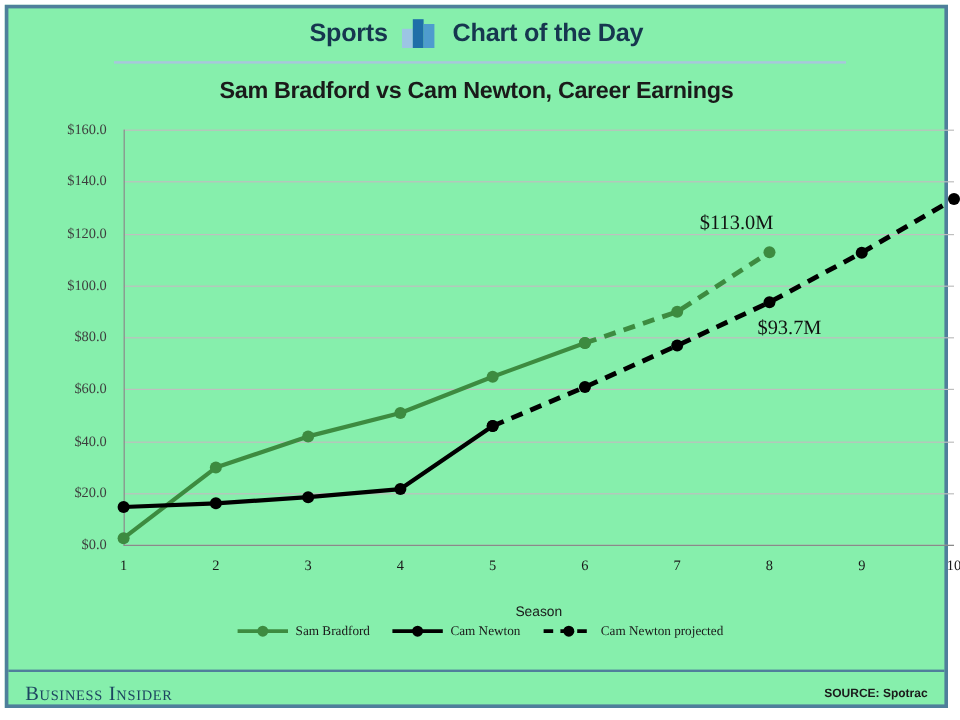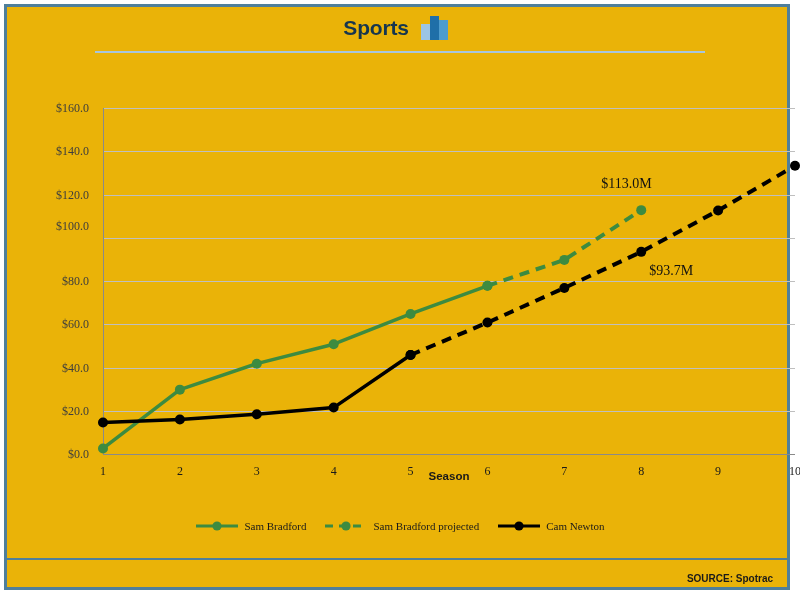--- a/index.html
+++ b/index.html
@@ -15,21 +15,21 @@
   }
 
   #frame {
     position: absolute;
     left: 4px;
     top: 4px;
     width: 786px;
     height: 586px;
     border: 3px solid #4f7f9b;
     box-sizing: border-box;
-    background: #eab308;
+    background: #86efac;
   }
 
   
   #header {
     position: absolute;
     left: 0; top: 0;
     width: 100%;
     height: 42px;
     display: flex;
     align-items: center;
@@ -118,45 +118,44 @@
     width: 40px;
     margin-left: -20px;
     text-align: center;
     font-size: 12px;
     color: #1a1a1a;
     font-family: "Liberation Serif", serif;
   }
   #x-axis-title {
     position: absolute;
     left: 0;
-    top: 362px;
+    top: 396px;
     width: 692px;
     text-align: center;
     font-size: 11.5px;
-    font-weight: bold;
+    font-weight: normal;
     color: #1a1a1a;
   }
 
   svg#series-svg {
     position: absolute;
     left: 0;
     top: 0;
     width: 692px;
     height: 347px;
     overflow: visible;
   }
 
   .pt-label {
     position: absolute;
-    font-size: 14px;
+    font-size: 17px;
     font-weight: normal;
     color: #111;
     font-family: "Liberation Serif", serif;
     white-space: nowrap;
-    margin-left: 18px;
   }
 
   
   #legend {
     position: absolute;
     left: 0;
     top: 512px;
     width: 786px;
     display: flex;
     justify-content: center;
@@ -208,43 +207,45 @@
 
 <div id="frame">
 
   <div id="header">
     <span class="hdr-text">Sports</span>
     <span id="logo-icon">
       <span class="bar bar1"></span>
       <span class="bar bar2"></span>
       <span class="bar bar3"></span>
     </span>
+    <span class="hdr-text">Chart of the Day</span>
   </div>
   <div id="header-rule"></div>
 
+  <div id="chart-title">Sam Bradford vs Cam Newton, Career Earnings</div>
 
   <div id="plot-area">
     <div id="gridlines">
         <div class="gridline" style="top: 346px;"></div>
         <div class="gridline" style="top: 302.75px;"></div>
         <div class="gridline" style="top: 259.5px;"></div>
         <div class="gridline" style="top: 216.25px;"></div>
         <div class="gridline" style="top: 173px;"></div>
         <div class="gridline" style="top: 129.75px;"></div>
         <div class="gridline" style="top: 86.5px;"></div>
         <div class="gridline" style="top: 43.25px;"></div>
         <div class="gridline" style="top: 0px;"></div>
       </div>
     <div id="ytick-labels">
         <div class="ytick-label" style="top: 346px; margin-left: 12px;">$0.0</div>
         <div class="ytick-label" style="top: 302.75px;">$20.0</div>
         <div class="ytick-label" style="top: 259.5px;">$40.0</div>
         <div class="ytick-label" style="top: 216.25px; padding-left: 13px;">$60.0</div>
         <div class="ytick-label" style="top: 173px;">$80.0</div>
-        <div class="ytick-label" style="top: 118px;">$100.0</div>
+        <div class="ytick-label" style="top: 130px;">$100.0</div>
         <div class="ytick-label" style="top: 86.5px; margin-left: 32px;">$120.0</div>
         <div class="ytick-label" style="top: 43.25px;">$140.0</div>
         <div class="ytick-label" style="top: 0px;">$160.0</div>
       </div>
     <div id="xtick-labels">
         <div class="xtick-label" style="left: 0px;">1</div>
         <div class="xtick-label" style="left: 76.8889px;">2</div>
         <div class="xtick-label" style="left: 153.778px;">3</div>
         <div class="xtick-label" style="left: 230.667px;">4</div>
         <div class="xtick-label" style="left: 307.556px;">5</div>
@@ -295,30 +296,31 @@
   <div id="legend">
       <div class="legend-item">
         <svg width="44" height="14">
           <line x1="1" y1="7" x2="43" y2="7" stroke="#3d8b40" stroke-width="3.2"></line>
           <circle cx="22" cy="7" r="4.6" fill="#3d8b40"></circle>
         </svg>
         <span class="legend-label">Sam Bradford</span>
       </div>
       <div class="legend-item">
         <svg width="44" height="14">
-          <line x1="1" y1="7" x2="43" y2="7" stroke="#3d8b40" stroke-width="3.2" stroke-dasharray="8,6"></line>
-          <circle cx="22" cy="7" r="4.6" fill="#3d8b40"></circle>
-        </svg>
-        <span class="legend-label">Sam Bradford projected</span>
-      </div>
-      <div class="legend-item">
-        <svg width="44" height="14">
           <line x1="1" y1="7" x2="43" y2="7" stroke="#000000" stroke-width="3.2"></line>
           <circle cx="22" cy="7" r="4.6" fill="#000000"></circle>
         </svg>
         <span class="legend-label">Cam Newton</span>
       </div>
+      <div class="legend-item">
+        <svg width="44" height="14">
+          <line x1="1" y1="7" x2="43" y2="7" stroke="#000000" stroke-width="3.2" stroke-dasharray="8,6"></line>
+          <circle cx="22" cy="7" r="4.6" fill="#000000"></circle>
+        </svg>
+        <span class="legend-label">Cam Newton projected</span>
+      </div>
     </div>
 
   <div id="footer-rule"></div>
+  <div id="bi-logo">Business Insider</div>
   <div id="source-text">SOURCE: Spotrac</div>
 
 </div>
 
 </body></html>

